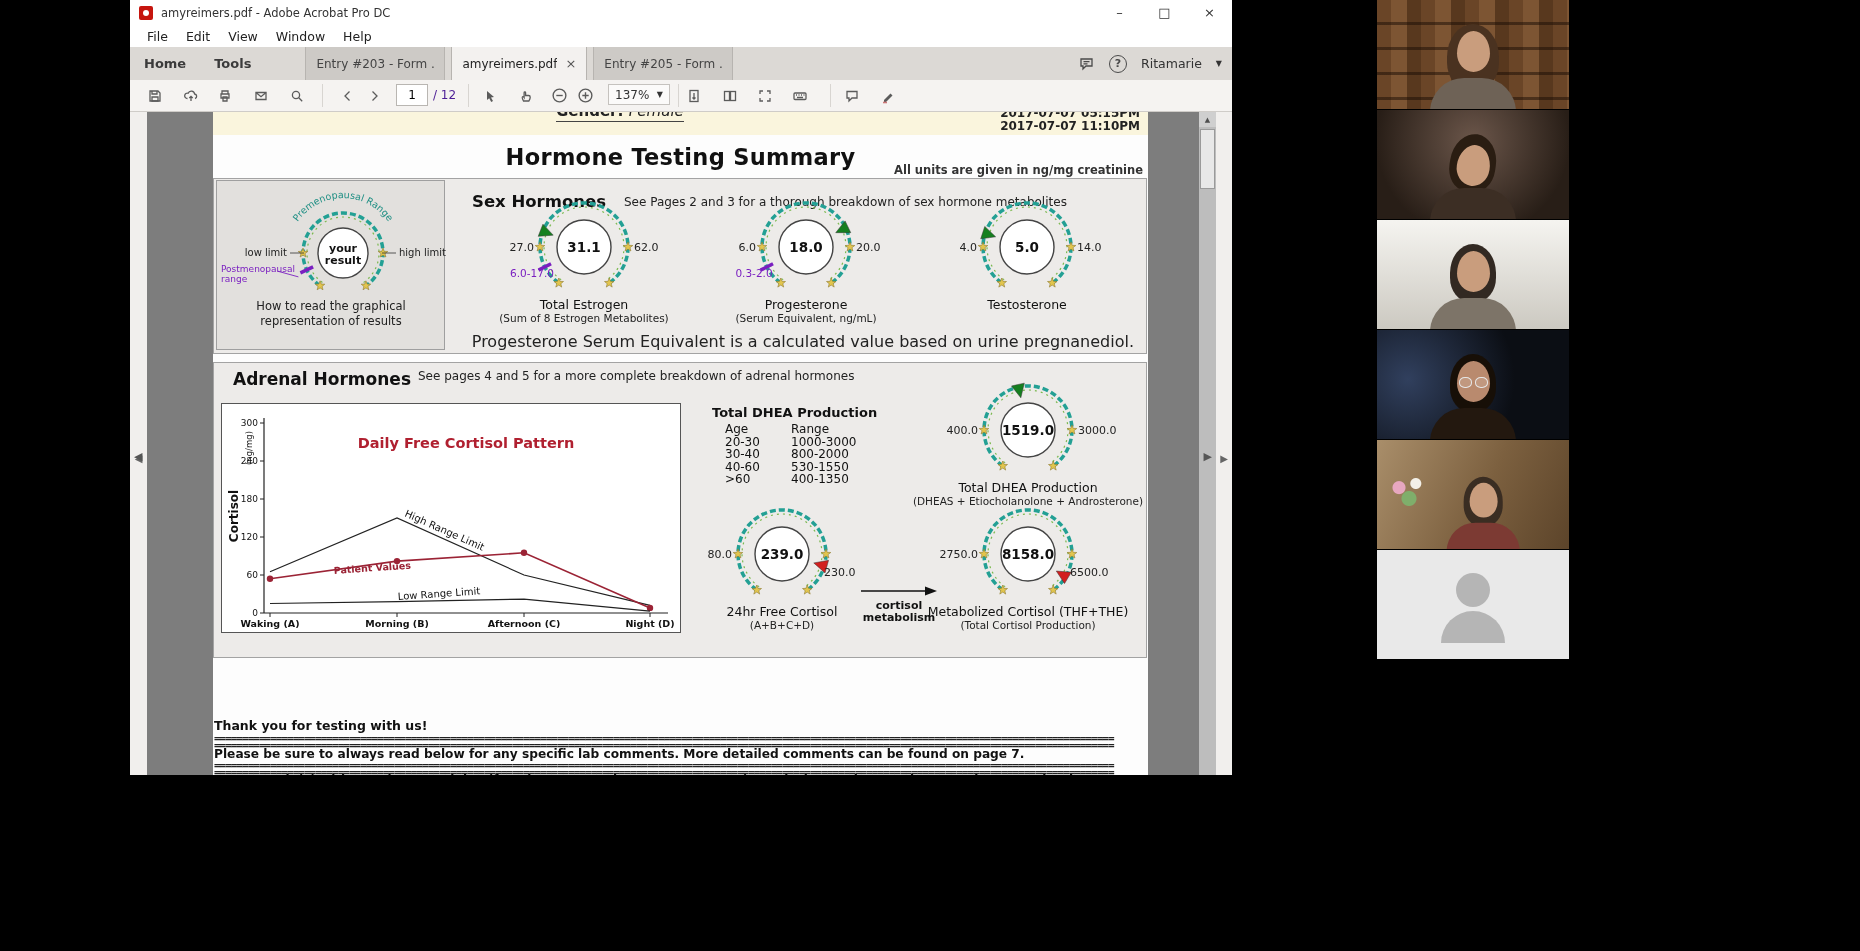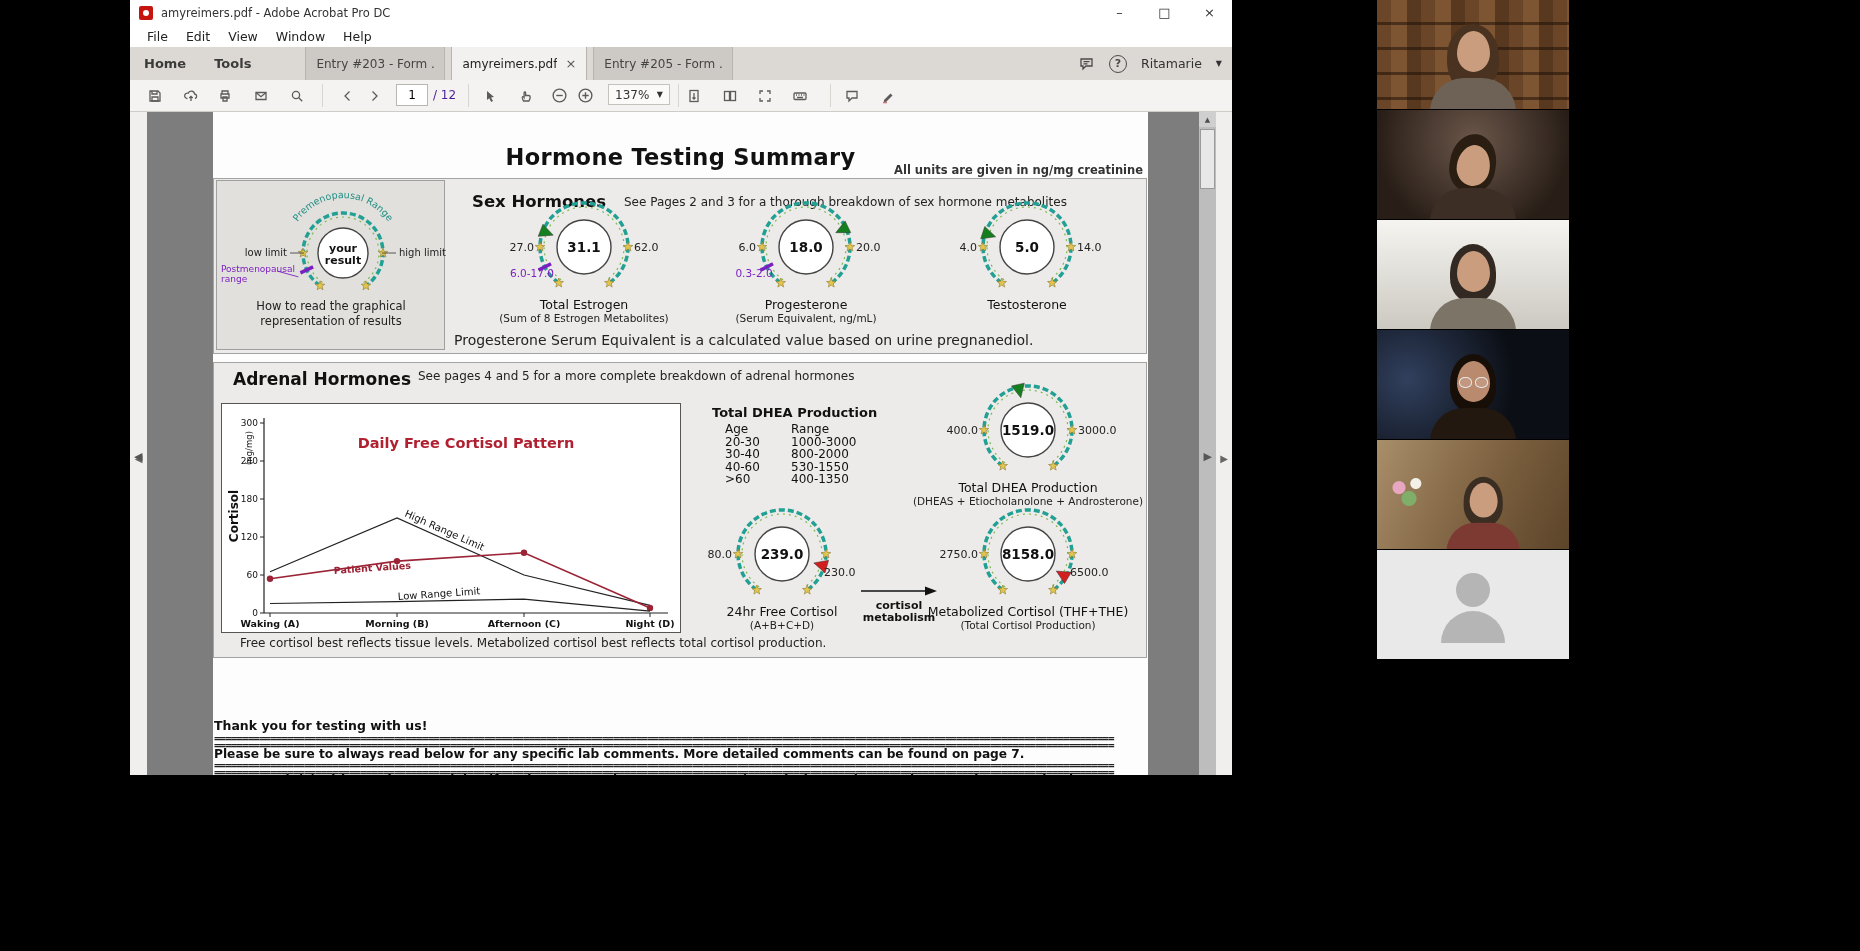--- a/index.html
+++ b/index.html
@@ -58,21 +58,21 @@
   .graybox{position:absolute;background:#edebe9;border:1px solid #a3a3a3;box-sizing:border-box;}
   .sexbox{left:0;top:66px;width:934px;height:176px;}
   .adrenalbox{left:0;top:250px;width:934px;height:296px;}
   .sectionhead{position:absolute;font-weight:bold;color:#111;}
   .sectionsub{position:absolute;font-size:12px;color:#222;}
   .legendbox{position:absolute;left:2px;top:1px;width:229px;height:170px;background:#e2e0dd;border:1px solid #9f9f9f;box-sizing:border-box;}
   .legendcaption{position:absolute;left:28px;top:118px;width:172px;text-align:center;font-size:11.5px;color:#222;line-height:1.3;}
   .gauge-block{position:absolute;width:190px;}
   .gauge-title{position:relative;width:400px;margin-left:-105px;text-align:center;font-size:12.5px;color:#111;margin-top:-2px;white-space:nowrap;}
   .gauge-subtitle{position:relative;width:400px;margin-left:-105px;text-align:center;font-size:10.5px;color:#222;white-space:nowrap;}
-  .sexfootnote{position:absolute;left:240px;top:153px;width:680px;text-align:left;font-size:14px;color:#222;}
+  .sexfootnote{position:absolute;left:240px;top:153px;width:680px;text-align:right;font-size:16px;color:#222;}
   .adrfootnote{position:absolute;left:26px;top:273px;font-size:12px;color:#222;}
   .chartbox{position:absolute;left:7px;top:40px;width:460px;height:230px;background:#fff;border:1px solid #555;box-sizing:border-box;}
   .dheahead{position:absolute;left:498px;top:42px;font-size:13px;font-weight:bold;color:#111;}
   .agetable{position:absolute;left:511px;top:60px;font-size:12px;color:#111;line-height:12.5px;}
   .agetable .hdr{font-weight:bold;}
   .agetable span{display:inline-block;width:66px;font-weight:normal;}
   .arrowblock{position:absolute;left:645px;top:218px;width:80px;text-align:center;}
   .arrowblock .albl{font-size:11px;font-weight:bold;color:#111;line-height:12px;}
 
   .thanks{position:absolute;left:1px;top:606px;font-size:12.5px;font-weight:bold;color:#111;}
@@ -286,20 +286,28 @@
           <span>▶</span>
         </div>
       <div class="scrollbar">
         <div class="scrollarrow" style="top:0">▲</div>
         <div class="scrollthumb"></div>
         <div class="scrollarrow" style="bottom:0">▼</div>
       </div>
 
       <div class="page">
 
+        <div class="band">
+          <span class="genderline">
+            <span>Gender:</span>
+            <span class="gval">Female</span>
+          </span>
+          <span class="ts1">2017-07-07 05:15PM</span>
+          <span class="ts2">2017-07-07 11:10PM</span>
+        </div>
 
         <div class="doctitle">Hormone Testing Summary</div>
         <div class="unitsnote">All units are given in ng/mg creatinine</div>
 
         <div class="graybox sexbox">
           <div class="sectionhead" style="left:258px;top:13px;font-size:16.5px;">Sex Hormones</div>
           <div class="sectionsub" style="left:410px;top:16px;">See Pages 2 and 3 for a thorough breakdown of sex hormone metabolites</div>
           <div class="legendbox">
             <div id="legend-gauge" style="position:absolute;left:0;top:8px;"><svg width="229" height="112" viewBox="0 0 229 112">
                   <defs>
@@ -462,21 +470,20 @@
                 <text x="137" y="86" font-size="11" text-anchor="start" fill="#222">6500.0</text>
               </svg><div class="gauge-title">Metabolized Cortisol (THF+THE)</div><div class="gauge-subtitle">(Total Cortisol Production)</div></div>
           <div class="arrowblock">
             <svg width="80" height="12" viewBox="0 0 80 12">
                 <line x1="2" y1="7" x2="66" y2="7" stroke="#111" stroke-width="1.3"></line>
                 <polygon points="66,2.5 78,7 66,11.5" fill="#111"></polygon>
               </svg>
             <div class="albl">cortisol</div>
             <div class="albl">metabolism</div>
           </div>
-          <div class="adrfootnote">Free cortisol best reflects tissue levels. Metabolized cortisol best reflects total cortisol production.</div>
         </div>
 
         <div class="thanks">Thank you for testing with us!</div>
         <div class="sepline" style="top:623px">================================================================================================================================================================</div>
         <div class="sepline" style="top:630px">================================================================================================================================================================</div>
         <div class="boldnote">Please be sure to always read below for any specific lab comments. More detailed comments can be found on page 7.</div>
         <div class="sepline" style="top:650px">================================================================================================================================================================</div>
         <div class="sepline" style="top:657px">================================================================================================================================================================</div>
         <div class="fnote1">- For sample(s) with very low creatinine (female &lt;0.15; male &lt;0.2, see page 4), cortisol &amp; cortisone values may be somewhat less reliable.</div>
         <div class="fnote2">- Please note for patients who collected a sample in the middle-of-the-night, individual values are now reported for these samples in the Provider</div>

